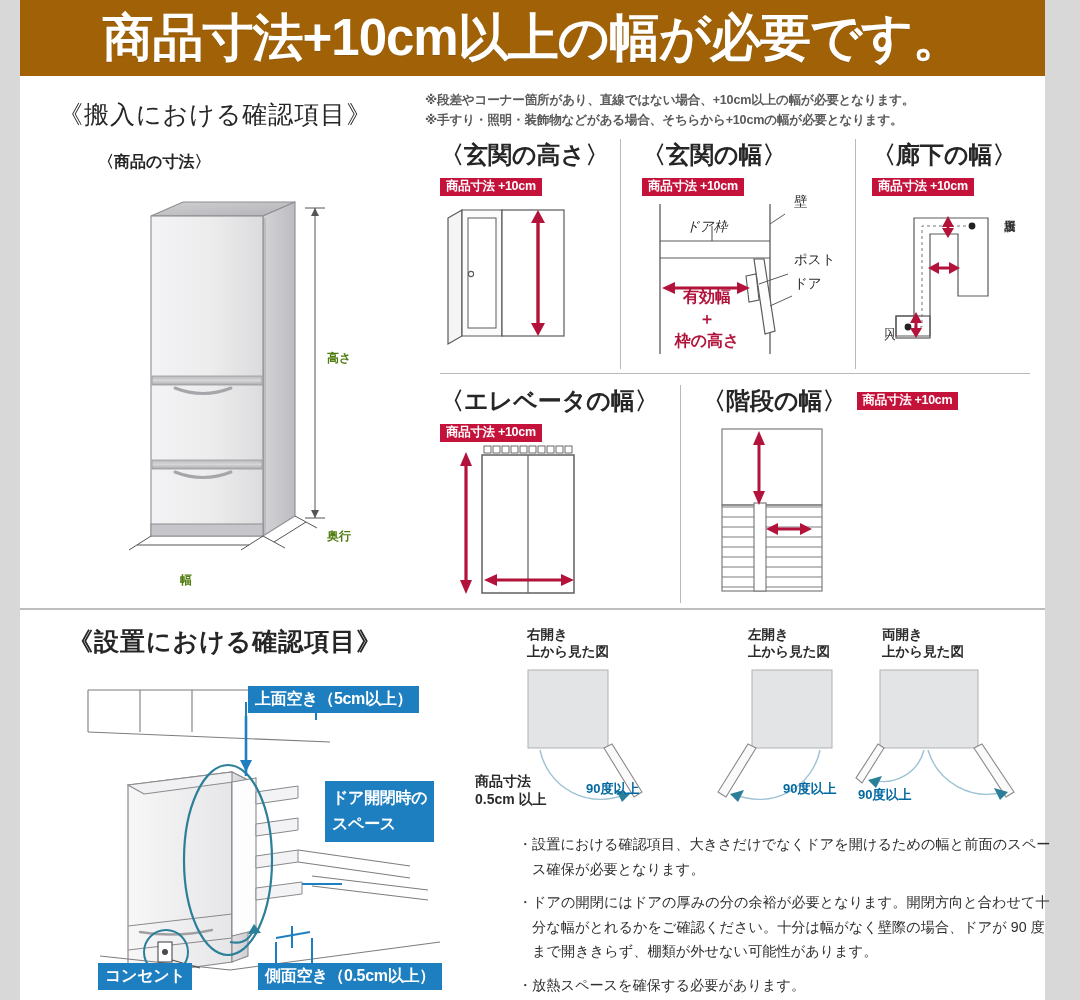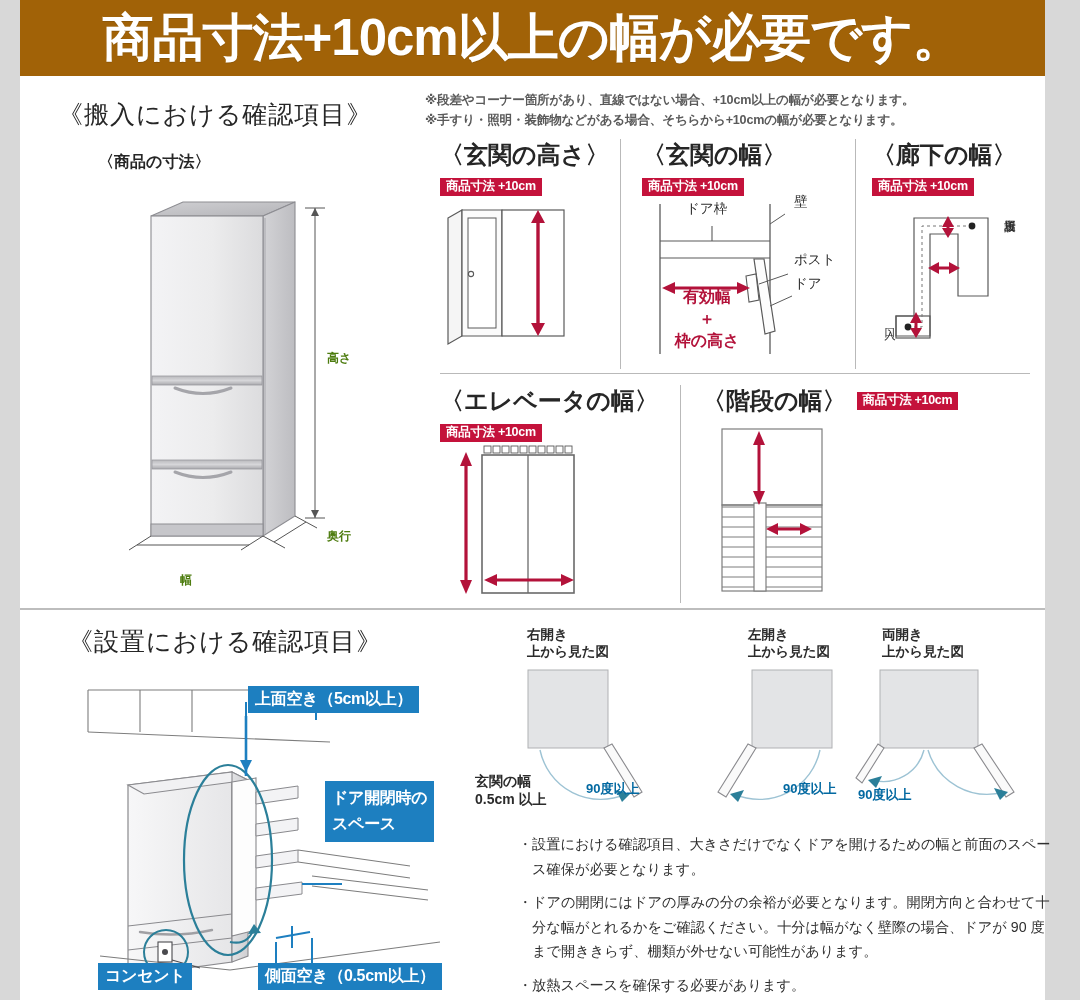--- a/index.html
+++ b/index.html
@@ -73,21 +73,21 @@
   .tinylabel{position:absolute;font-size:13.5px;color:#2b2b2b;white-space:nowrap;}
   .redlabel{position:absolute;font-size:16px;font-weight:bold;color:#b3123a;white-space:nowrap;text-align:center;}
   .vlabel{position:absolute;font-size:11.5px;color:#2b2b2b;writing-mode:vertical-rl;text-orientation:upright;letter-spacing:0px;}
 
   
   .main-div{position:absolute;left:0;top:608px;width:1025px;height:2px;background:#bdbdbd;}
 
   
   .sec2-title{
     position:absolute;left:48px;top:625px;
-    font-size:25px;font-weight:normal;color:#262626;
+    font-size:25px;font-weight:bold;color:#262626;
     letter-spacing:1px;white-space:nowrap;
   }
   .blue-tag{
     position:absolute;background:#1d7fc0;color:#ffffff;
     font-size:16px;font-weight:bold;white-space:nowrap;
     padding:4px 7px 5px 7px;letter-spacing:-0.3px;line-height:1.1;
   }
   .door-head{position:absolute;font-size:13.5px;font-weight:bold;color:#2b2b2b;line-height:17px;white-space:nowrap;}
   .deg{position:absolute;font-size:13px;font-weight:bold;color:#0369a1;white-space:nowrap;}
   .sidenote{position:absolute;font-size:14px;font-weight:bold;color:#2b2b2b;line-height:18px;white-space:nowrap;}
@@ -231,21 +231,21 @@
         <line x1="128" y1="28" x2="143" y2="18" stroke="#5a5a5a" stroke-width="1"></line>
 
         <line x1="117" y1="88" x2="146" y2="78" stroke="#5a5a5a" stroke-width="1"></line>
 
         <line x1="128" y1="110" x2="150" y2="100" stroke="#5a5a5a" stroke-width="1"></line>
 
         <line x1="28" y1="92" x2="100" y2="92" stroke="#b3123a" stroke-width="3.2"></line>
         <polygon points="20,92 33,86 33,98" fill="#b3123a"></polygon>
         <polygon points="108,92 95,86 95,98" fill="#b3123a"></polygon>
       </svg>
-      <div class="tinylabel" style="left:44px;top:61px;">ドア枠</div>
+      <div class="tinylabel" style="left:44px;top:79px;font-style:italic;">ドア枠</div>
       <div class="tinylabel" style="left:152px;top:54px;">壁</div>
       <div class="tinylabel" style="left:152px;top:112px;">ポスト</div>
       <div class="tinylabel" style="left:152px;top:136px;">ドア</div>
       <div class="redlabel" style="left:12px;top:148px;width:106px;">有効幅</div>
       <div class="redlabel" style="left:12px;top:170px;width:106px;">＋</div>
       <div class="redlabel" style="left:12px;top:192px;width:106px;">枠の高さ</div>
     </div>
 
     <div class="sub" style="left:452px;top:6px;width:175px;height:230px;">
       <div class="sub-title">〈廊下の幅〉</div>
@@ -433,21 +433,21 @@
     <span>上から見た図</span>
   </div>
   <svg style="position:absolute;left:500px;top:666px;" width="180" height="155" viewBox="0 0 180 155">
     <rect x="8" y="4" width="80" height="78" fill="#e3e4e6" stroke="#b0b1b4" stroke-width="1"></rect>
     <path d="M20 84 a62 62 0 0 0 86 44" fill="none" stroke="#9dc3d4" stroke-width="1.4"></path>
     <polygon points="110,128 96,124 102,136" fill="#2b7f99"></polygon>
     <polygon points="84,82 92,78 122,126 114,131" fill="#fafafa" stroke="#8a8a8e" stroke-width="1.1"></polygon>
   </svg>
   <div class="deg" style="left:566px;top:780px;">90度以上</div>
   <div class="sidenote" style="left:455px;top:772px;">
-    <span>玄関の幅</span><br>
+    <span>商品寸法</span><br>
     <span>0.5cm 以上</span>
   </div>
 
   <div class="door-head" style="left:728px;top:626px;">
     <span>左開き</span><br>
     <span>上から見た図</span>
   </div>
   <svg style="position:absolute;left:690px;top:666px;" width="180" height="155" viewBox="0 0 180 155">
     <rect x="42" y="4" width="80" height="78" fill="#e3e4e6" stroke="#b0b1b4" stroke-width="1"></rect>
     <path d="M110 84 a62 62 0 0 1 -86 44" fill="none" stroke="#9dc3d4" stroke-width="1.4"></path>

